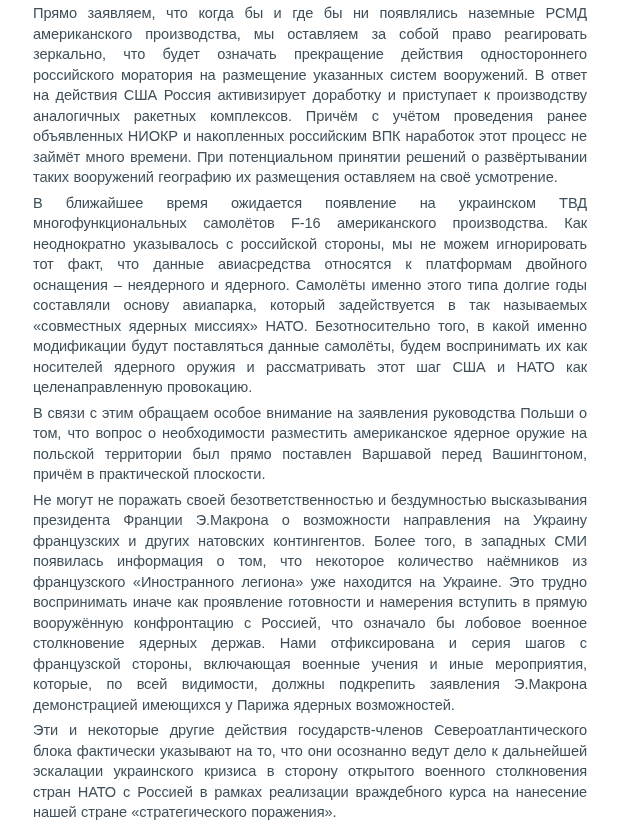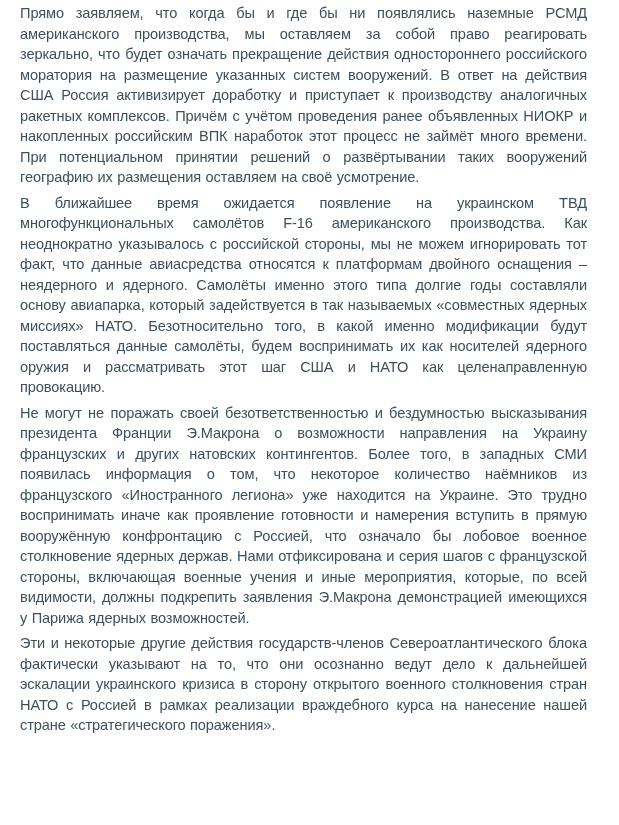--- a/index.html
+++ b/index.html
@@ -8,35 +8,36 @@
   }
   body {
     width: 619px;
     height: 825px;
     background: var(--page-bg, #ffffff);
     overflow: hidden;
   }
   .document {
     box-sizing: border-box;
     width: 619px;
-    padding: 3px 32px 0 20px;
+    padding: 3px 32px 0 33px;
     font-family: "Liberation Sans", sans-serif;
     font-size: 14.6px;
     line-height: 20.5px;
     letter-spacing: -0.1px;
     color: var(--text-color, #3f4f5a);
     text-align: justify;
   }
   .document p {
     margin: 0 0 5px 0;
     word-spacing: 0.5px;
   }
 </style>
 </head>
 <body style="--page-bg: #ffffff; --text-color: #3f4f5a;">
 
 <main class="document">
   <p>Прямо заявляем, что когда бы и где бы ни появлялись наземные РСМД американского производства, мы оставляем за собой право реагировать зеркально, что будет означать прекращение действия одностороннего российского моратория на размещение указанных систем вооружений. В ответ на действия США Россия активизирует доработку и приступает к производству аналогичных ракетных комплексов. Причём с учётом проведения ранее объявленных НИОКР и накопленных российским ВПК наработок этот процесс не займёт много времени. При потенциальном принятии решений о развёртывании таких вооружений географию их размещения оставляем на своё усмотрение.</p>
   <p>В ближайшее время ожидается появление на украинском ТВД многофункциональных самолётов F-16 американского производства. Как неоднократно указывалось с российской стороны, мы не можем игнорировать тот факт, что данные авиасредства относятся к платформам двойного оснащения – неядерного и ядерного. Самолёты именно этого типа долгие годы составляли основу авиапарка, который задействуется в так называемых «совместных ядерных миссиях» НАТО. Безотносительно того, в какой именно модификации будут поставляться данные самолёты, будем воспринимать их как носителей ядерного оружия и рассматривать этот шаг США и НАТО как целенаправленную провокацию.</p>
+  <p>В связи с этим обращаем особое внимание на заявления руководства Польши о том, что вопрос о необходимости разместить американское ядерное оружие на польской территории был прямо поставлен Варшавой перед Вашингтоном, причём в практической плоскости.</p>
   <p>Не могут не поражать своей безответственностью и бездумностью высказывания президента Франции Э.Макрона о возможности направления на Украину французских и других натовских контингентов. Более того, в западных СМИ появилась информация о том, что некоторое количество наёмников из французского «Иностранного легиона» уже находится на Украине. Это трудно воспринимать иначе как проявление готовности и намерения вступить в прямую вооружённую конфронтацию с Россией, что означало бы лобовое военное столкновение ядерных держав. Нами отфиксирована и серия шагов с французской стороны, включающая военные учения и иные мероприятия, которые, по всей видимости, должны подкрепить заявления Э.Макрона демонстрацией имеющихся у Парижа ядерных возможностей.</p>
   <p>Эти и некоторые другие действия государств-членов Североатлантического блока фактически указывают на то, что они осознанно ведут дело к дальнейшей эскалации украинского кризиса в сторону открытого военного столкновения стран НАТО с Россией в рамках реализации враждебного курса на нанесение нашей стране «стратегического поражения».</p>
 
 </main>
 
 </body></html>

